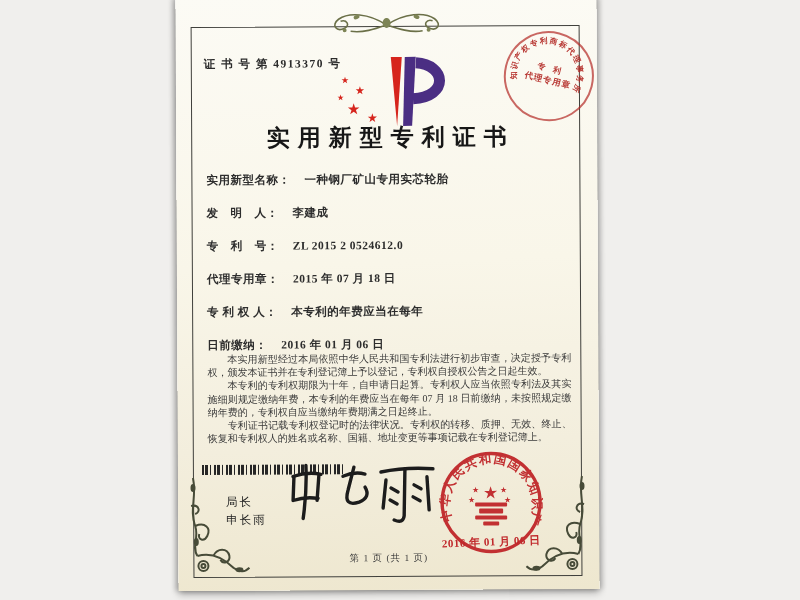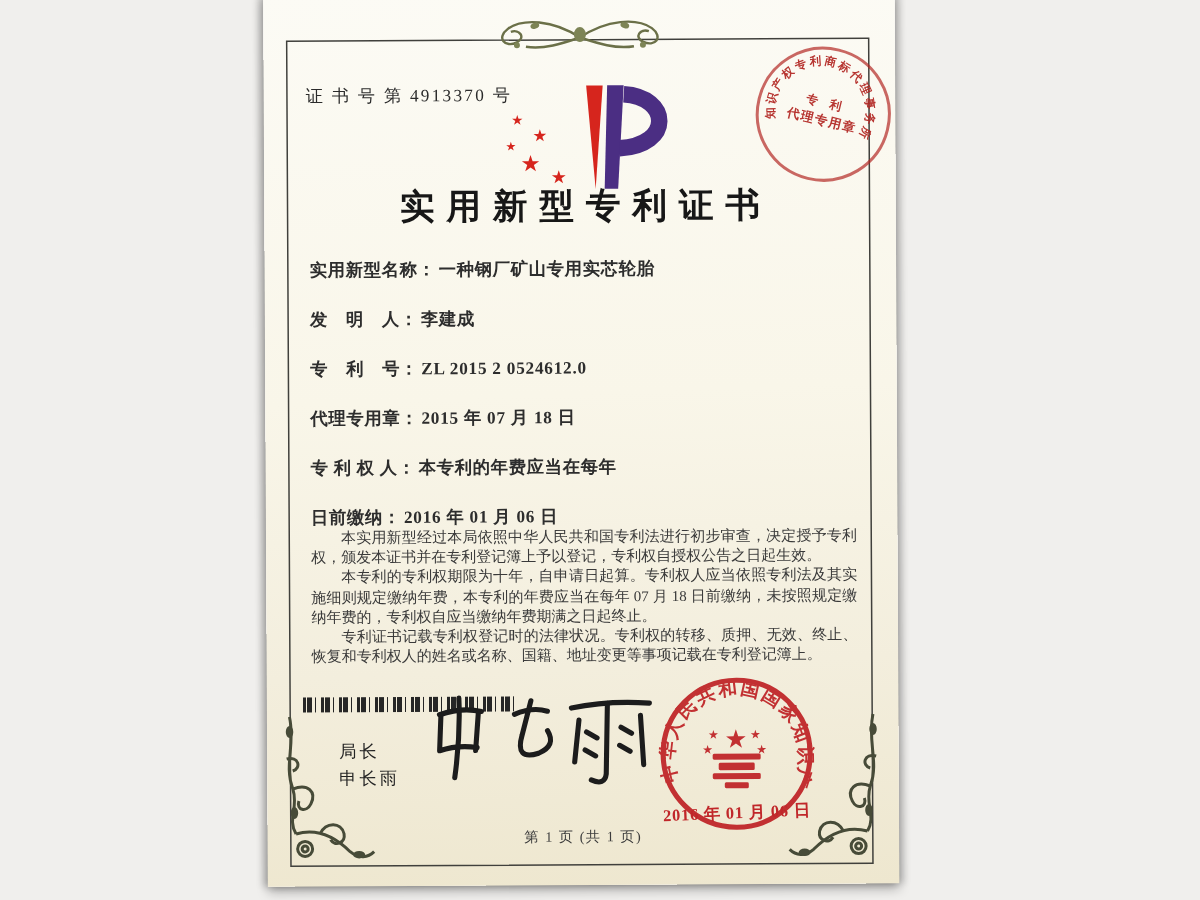--- a/index.html
+++ b/index.html
@@ -12,41 +12,41 @@
     position:absolute;left:177px;top:-4px;width:421px;height:594px;
     background:linear-gradient(178deg,#fcfbf5 0%,#f9f6e9 45%,#f3eedd 75%,#eee7cf 100%);
     box-shadow:-3px 0 5px rgba(0,0,0,.22), 3px 0 5px rgba(0,0,0,.18), 0 4px 7px rgba(0,0,0,.25);
     transform:rotate(-0.3deg);
   }
   .frame{
     position:absolute;left:15px;right:17px;top:30px;bottom:13px;
     border:1.5px solid #40403c;
   }
   .cert-number{
-    position:absolute;left:28px;top:60px;font-size:11.5px;font-weight:normal;
+    position:absolute;left:28px;top:60px;font-size:11.5px;font-weight:bold;
     letter-spacing:1.5px;color:#2b2b2b;
   }
   .agency-stamp{
     position:absolute;left:328px;top:36px;width:86px;height:86px;border-radius:50%;
     border:2.5px solid rgba(178,38,34,.75);
     transform:rotate(14deg);opacity:.92;
   }
   .agency-stamp .c-line{position:absolute;width:100%;text-align:center;color:#b22622;font-weight:bold;}
   .agency-stamp .l1{top:30px;font-size:8px;letter-spacing:3px;}
   .agency-stamp .l2{top:42px;font-size:8.5px;letter-spacing:1px;}
   .logo{position:absolute;left:50%;top:56px;transform:translateX(-50%);}
   .title{
     position:absolute;left:0;right:0;top:126px;text-align:center;
     font-size:23px;font-weight:bold;color:#171717;letter-spacing:8px;text-indent:8px;
   }
   .field-row{
     position:absolute;left:30px;right:26px;height:16px;
     font-size:11.5px;font-weight:bold;color:#2d2d2d;letter-spacing:.5px;white-space:nowrap;
   }
-  .field-row .lab{margin-right:2px;}
+  .field-row .lab{margin-right:14px;}
   .f0{top:176px}.f1{top:209px}.f2{top:242px}.f3{top:275px}.f4{top:308px}.f5{top:341px}
   .paras{
     position:absolute;left:30px;right:27px;top:356px;
     font-size:10px;line-height:13.2px;color:#3a3a3a;text-align:justify;font-weight:500;
   }
   .paras p{margin:0;text-indent:2em;}
   .barcode{
     position:absolute;left:24px;top:468px;width:142px;height:10px;
     background:repeating-linear-gradient(90deg,#262626 0 2px,transparent 2px 3px,#262626 3px 6px,transparent 6px 8px,#262626 8px 9px,transparent 9px 12px);
   }

